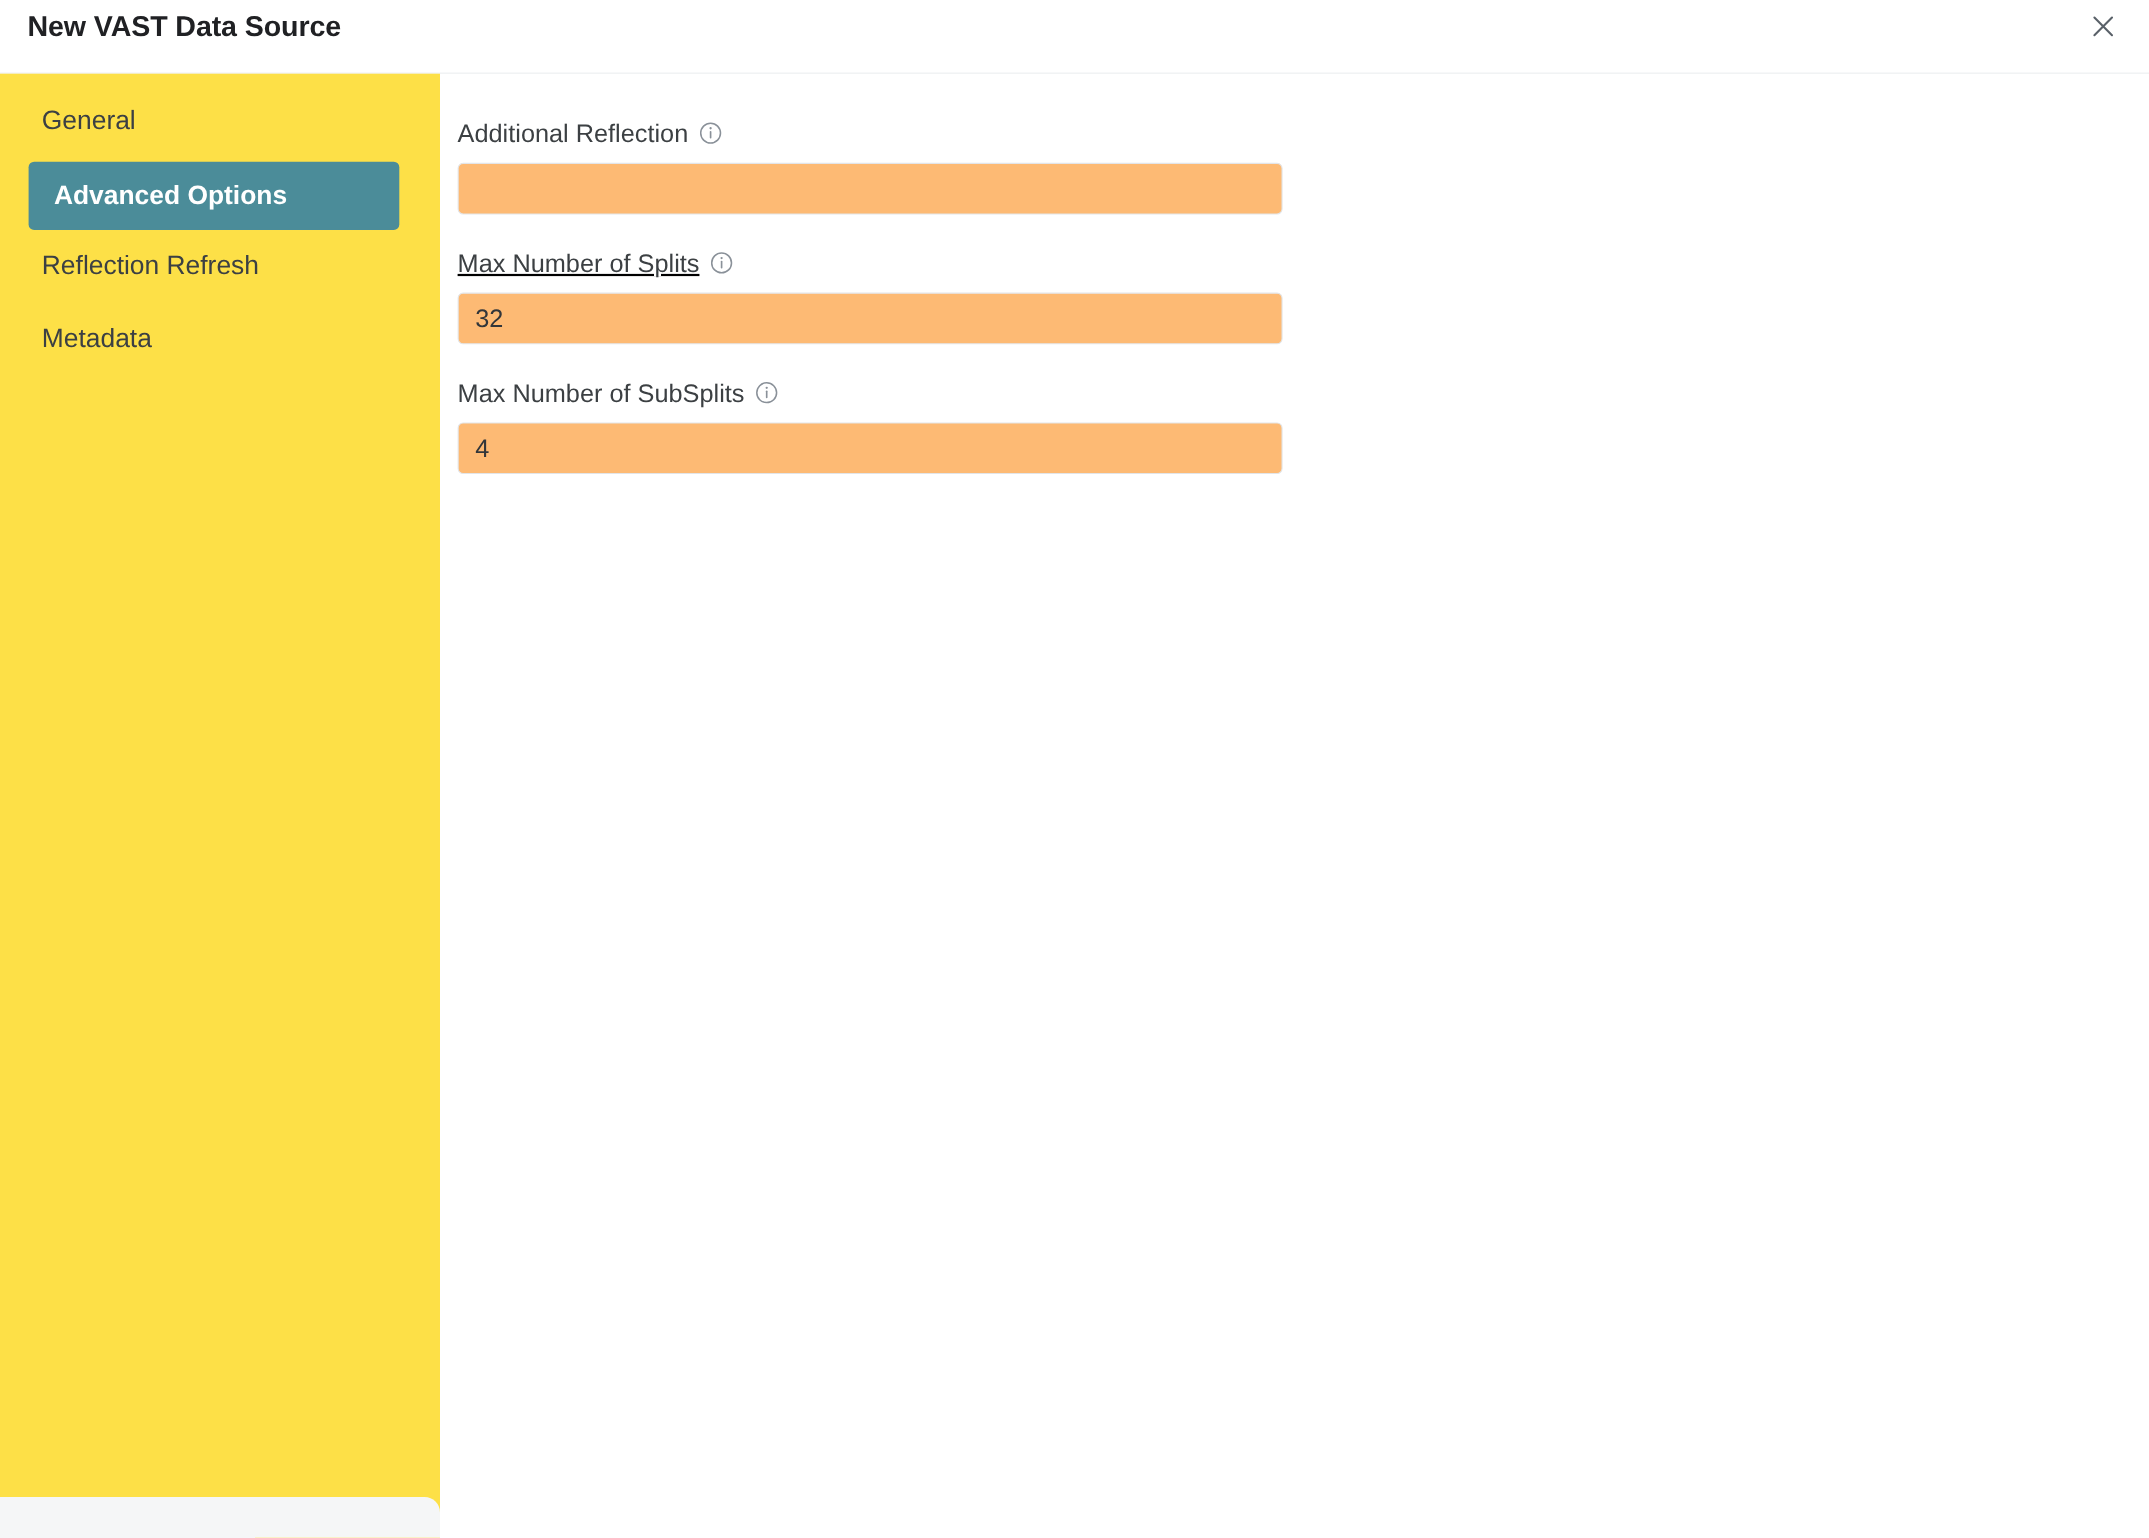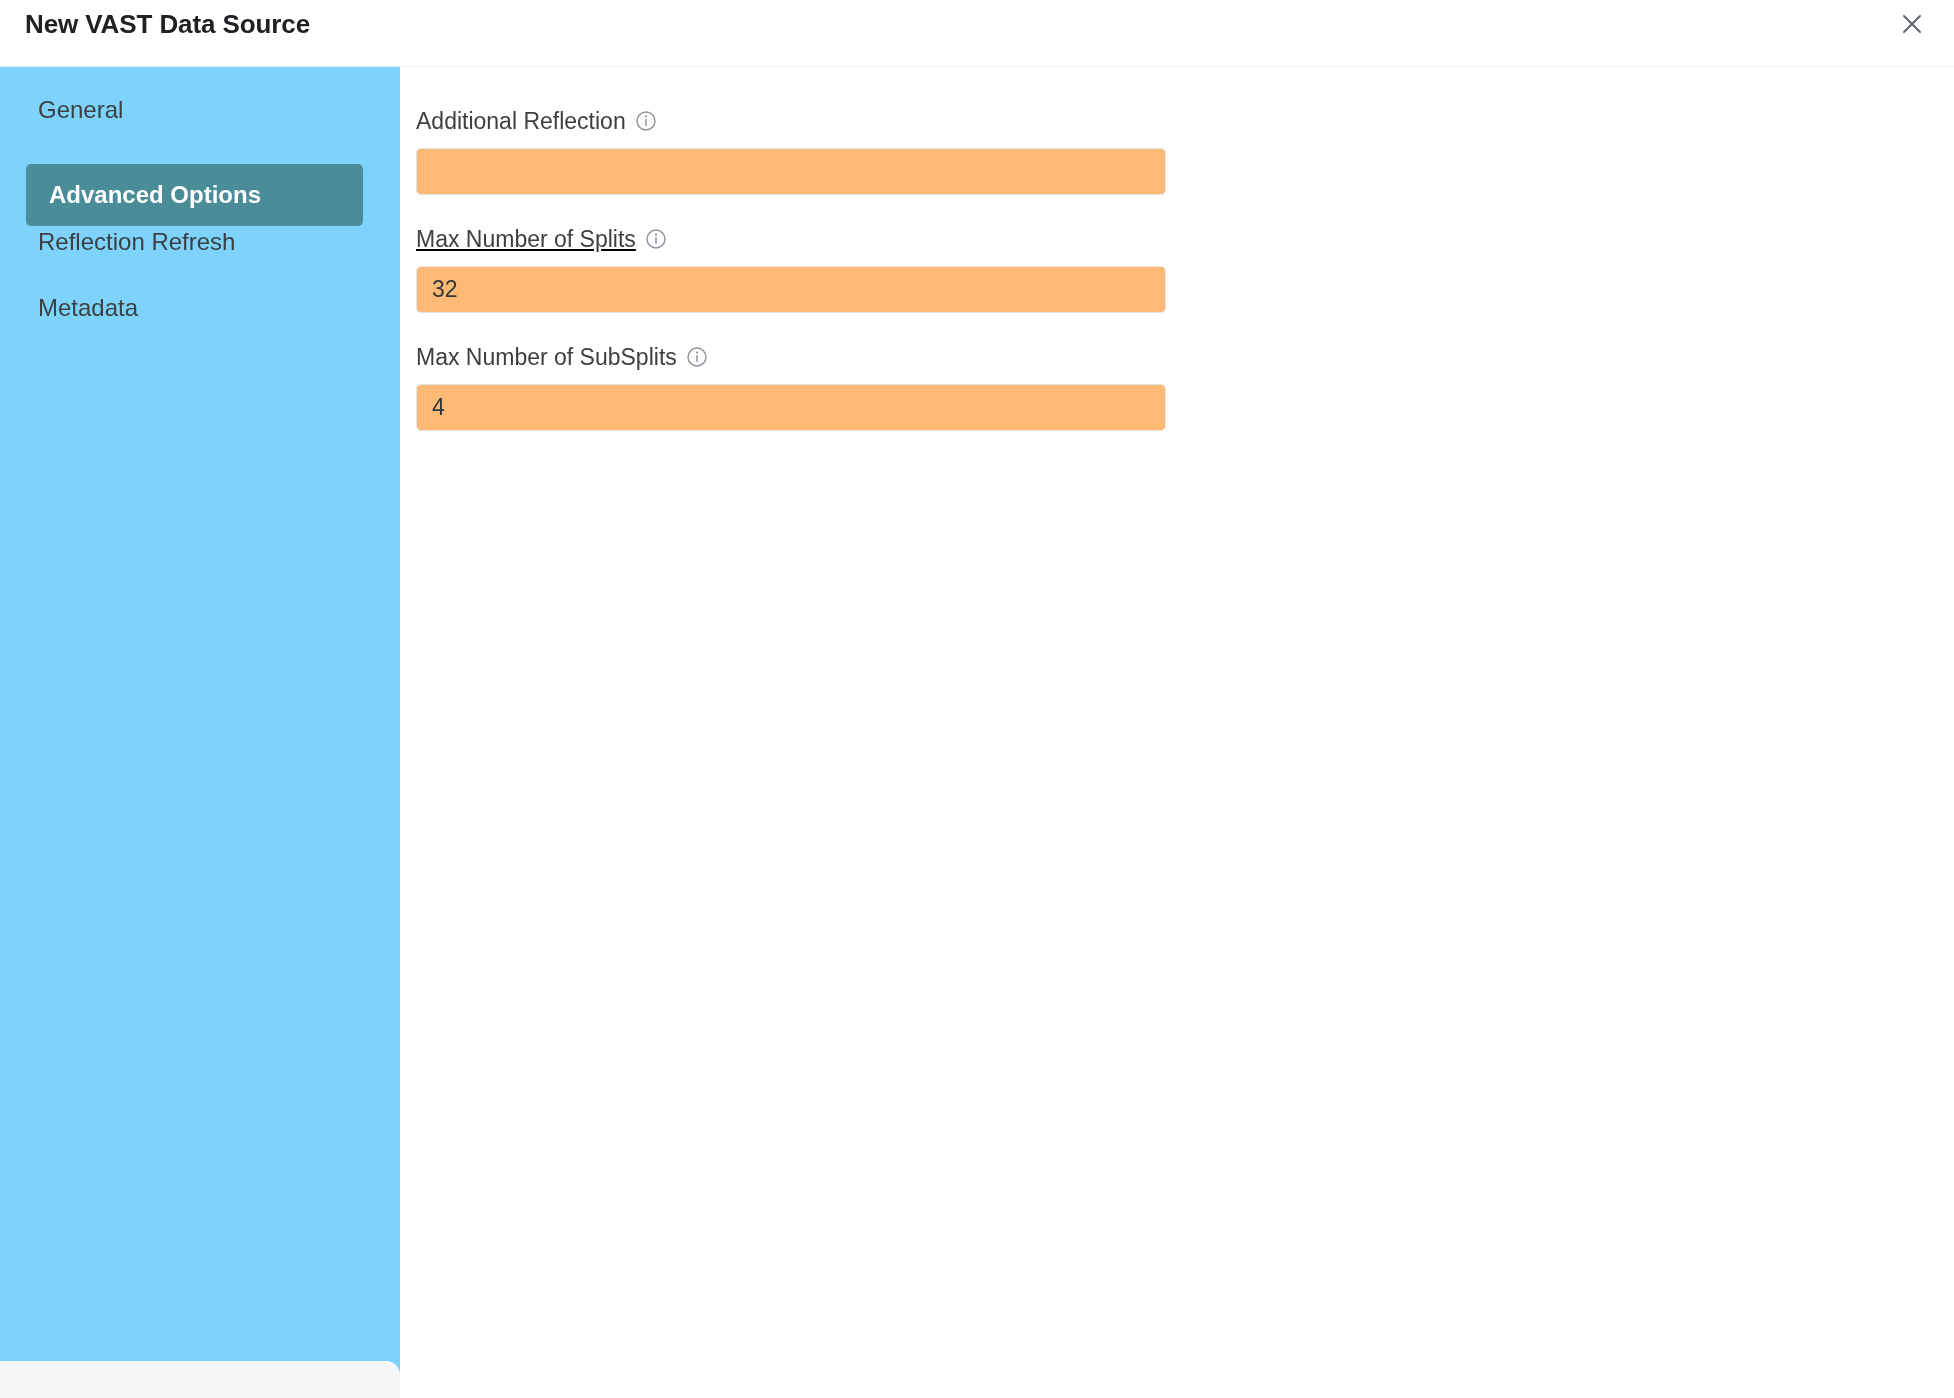--- a/index.html
+++ b/index.html
@@ -54,21 +54,21 @@
   }
   .close-button svg { display: block; }
 
   
   .sidebar {
     position: absolute;
     left: 0;
     top: 67px;
     width: 400px;
     height: 1331px;
-    background: #7dd3fc;
+    background: #fde047;
   }
   .nav-item {
     position: absolute;
     left: 26px;
     width: 337px;
     height: 62px;
     box-sizing: border-box;
     display: flex;
     align-items: center;
     padding-left: 12px;
@@ -77,21 +77,21 @@
     color: #3c4043;
     cursor: pointer;
     white-space: nowrap;
   }
   .nav-item.selected {
     background: #4b8c99;
     color: #ffffff;
     font-weight: bold;
   }
   .nav-item-0 { top: 12px; }
-  .nav-item-1 { top: 97px; padding-left: 23px; }
+  .nav-item-1 { top: 80px; padding-left: 23px; }
   .nav-item-2 { top: 144px; }
   .nav-item-3 { top: 210px; }
 
   .sidebar-footer-strip {
     position: absolute;
     left: 0;
     top: 1361px;
     width: 400px;
     height: 37px;
     background: #f5f6f7;

